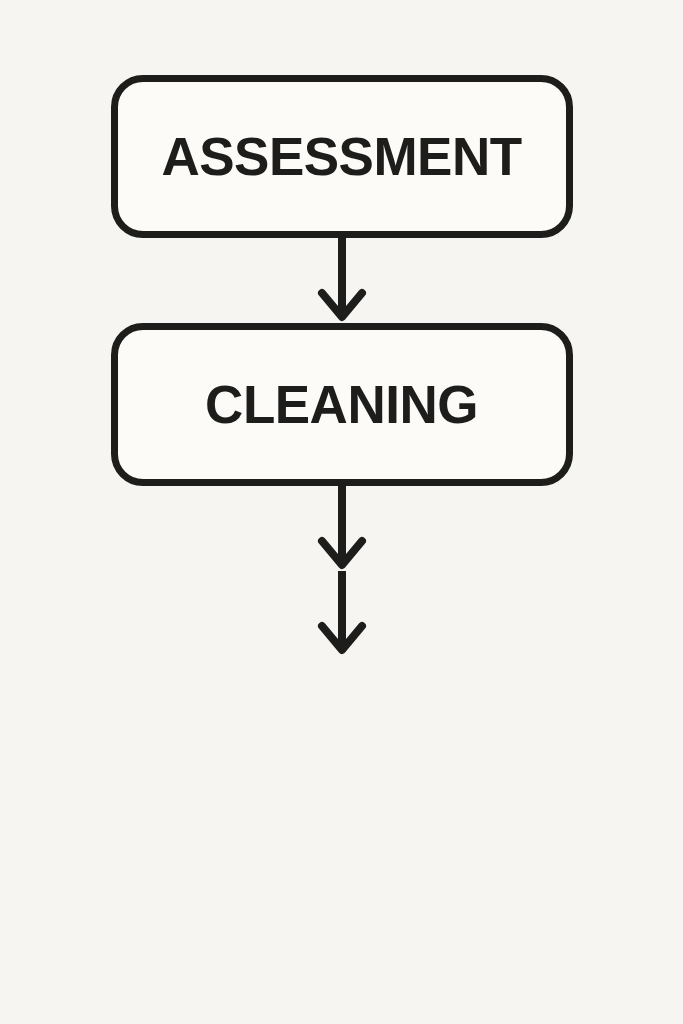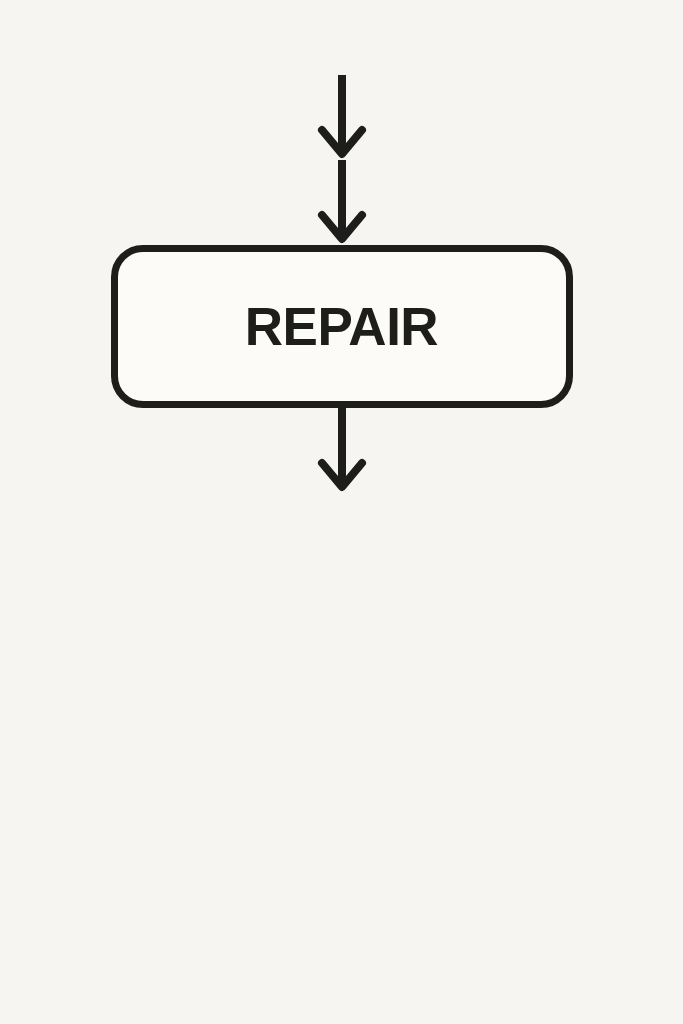--- a/index.html
+++ b/index.html
@@ -52,35 +52,38 @@
     width: 64px;
     height: 85px;
     color: var(--line);
   }
 </style>
 </head>
 <body>
 
 <div class="canvas">
 
+  <div class="step-box">
+    <span class="step-label">ASSESSMENT</span>
+  </div>
+
+  <svg class="arrow" viewBox="0 0 64 85" fill="none" stroke="currentColor" stroke-width="8" stroke-linecap="round" stroke-linejoin="round">
+    <line x1="32" y1="0" x2="32" y2="76"></line>
+    <polyline points="12,55 32,79 52,55"></polyline>
+  </svg>
+
+  <div class="step-box">
+    <span class="step-label">CLEANING</span>
+  </div>
 
   <svg class="arrow" viewBox="0 0 64 85" fill="none" stroke="currentColor" stroke-width="8" stroke-linecap="round" stroke-linejoin="round">
     <line x1="32" y1="0" x2="32" y2="76"></line>
     <polyline points="12,55 32,79 52,55"></polyline>
   </svg>
 
 
   <svg class="arrow" viewBox="0 0 64 85" fill="none" stroke="currentColor" stroke-width="8" stroke-linecap="round" stroke-linejoin="round">
     <line x1="32" y1="0" x2="32" y2="76"></line>
     <polyline points="12,55 32,79 52,55"></polyline>
   </svg>
 
-  <div class="step-box">
-    <span class="step-label">REPAIR</span>
-  </div>
-
-  <svg class="arrow" viewBox="0 0 64 85" fill="none" stroke="currentColor" stroke-width="8" stroke-linecap="round" stroke-linejoin="round">
-    <line x1="32" y1="0" x2="32" y2="76"></line>
-    <polyline points="12,55 32,79 52,55"></polyline>
-  </svg>
-
 
 </div>
 
 </body></html>

